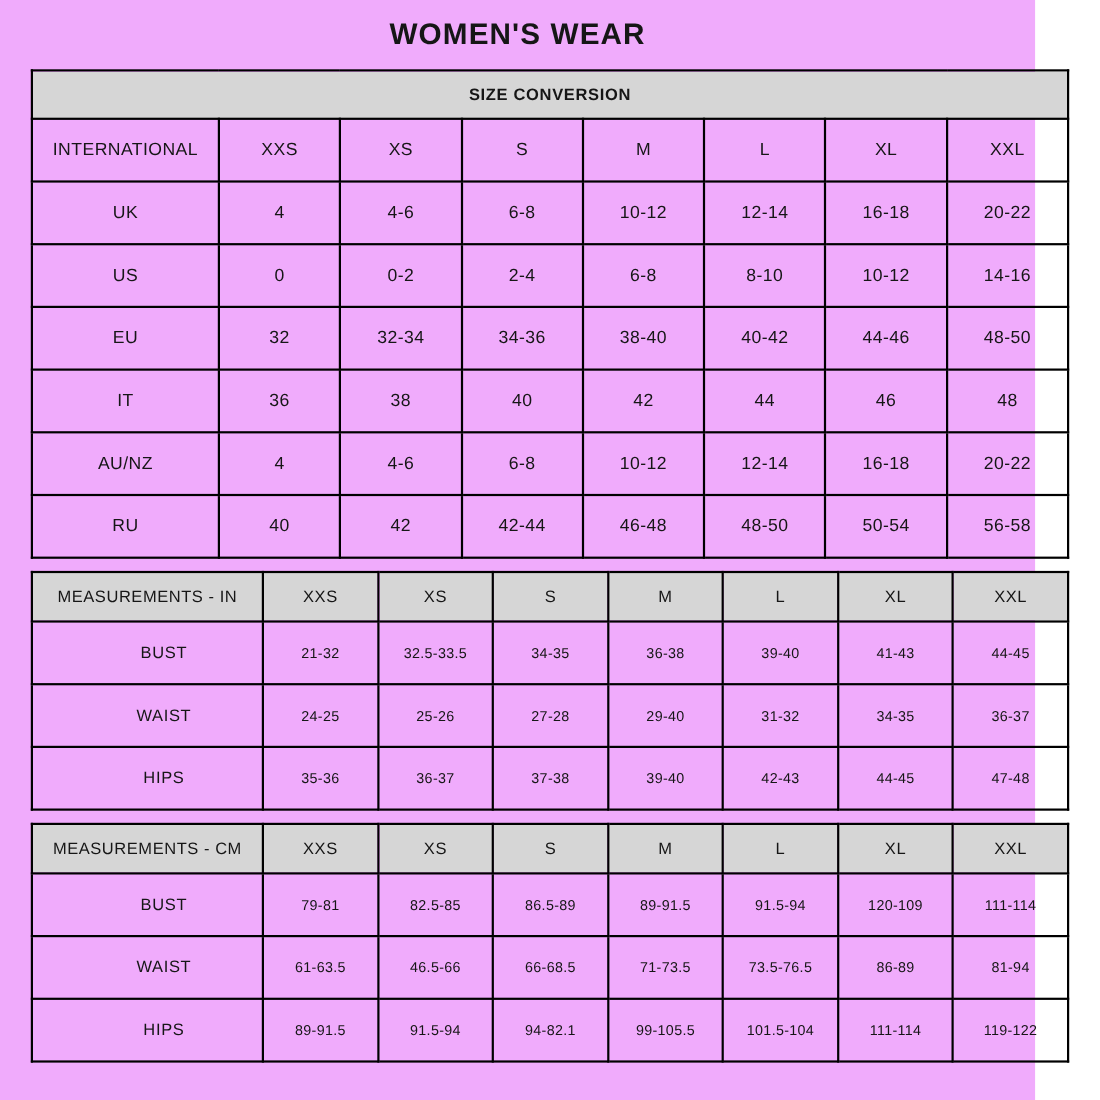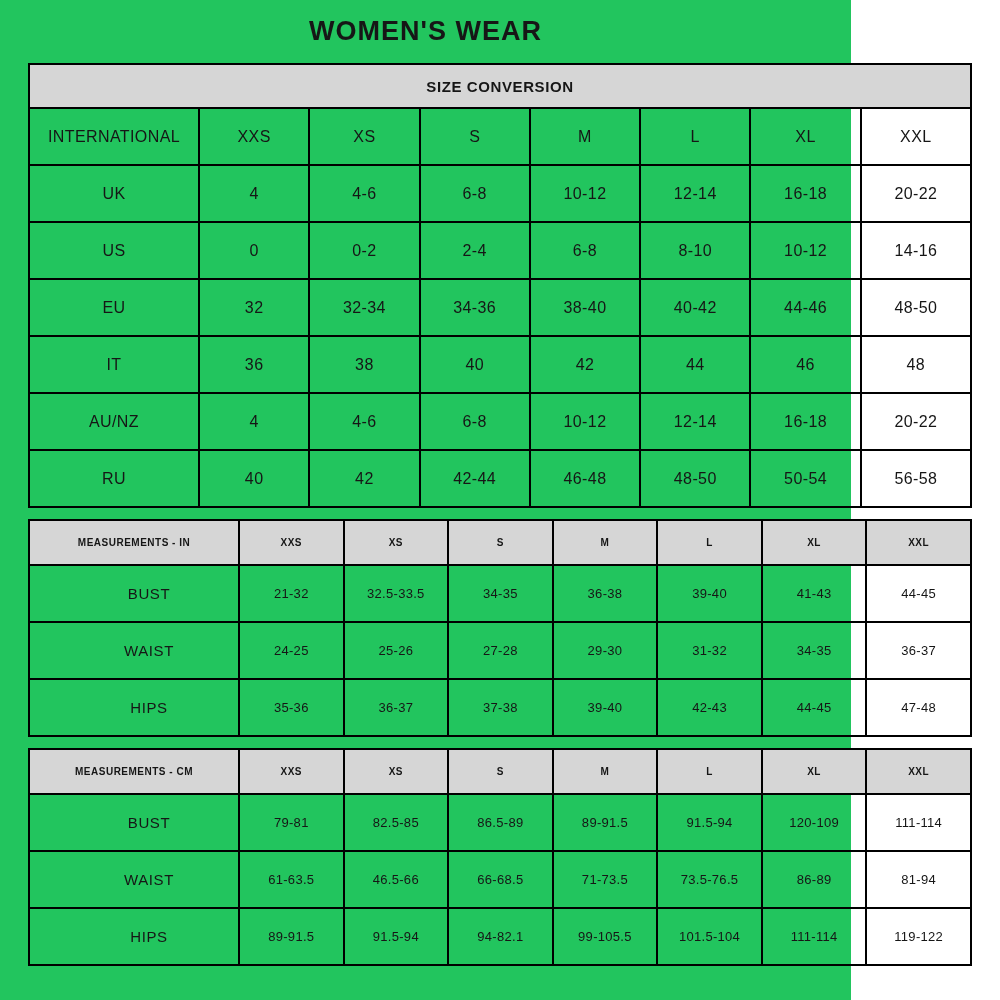--- a/index.html
+++ b/index.html
@@ -3,25 +3,25 @@
 <meta charset="utf-8">
 <style>
   html, body {
     margin: 0;
     padding: 0;
     background: #ffffff;
     font-family: "Liberation Sans", sans-serif;
     color: #161616;
   }
   .page {
-    width: 851px;
+    width: 941px;
     height: 1000px;
     box-sizing: border-box;
     padding: 10px 28px 0 28px;
-    background: #22c55e;
+    background: #f0abfc;
   }
   .page-title {
     text-align: center;
     font-size: 27px;
     font-weight: bold;
     letter-spacing: 1px;
     margin: 6px 0 16px 0;
   }
   table {
     border-collapse: collapse;
@@ -56,22 +56,22 @@
     height: 55px;
     font-size: 16px;
     font-weight: normal;
     letter-spacing: 0.4px;
     margin-left: 11px;
   }
   
   .meas .head-row th {
     background: #d6d6d6;
     height: 43px;
-    font-size: 10px;
-    font-weight: bold;
+    font-size: 15px;
+    font-weight: normal;
     letter-spacing: 0.5px;
   }
   .meas .data-row th {
     height: 55px;
     font-size: 15px;
     font-weight: normal;
     letter-spacing: 0.6px;
     padding-left: 32px;
   }
   .meas .data-row td {
@@ -206,21 +206,21 @@
       <td>36-38</td>
       <td>39-40</td>
       <td>41-43</td>
       <td>44-45</td>
     </tr>
     <tr class="data-row">
       <th>WAIST</th>
       <td>24-25</td>
       <td>25-26</td>
       <td>27-28</td>
-      <td>29-30</td>
+      <td>29-40</td>
       <td>31-32</td>
       <td>34-35</td>
       <td>36-37</td>
     </tr>
     <tr class="data-row">
       <th>HIPS</th>
       <td>35-36</td>
       <td>36-37</td>
       <td>37-38</td>
       <td>39-40</td>

